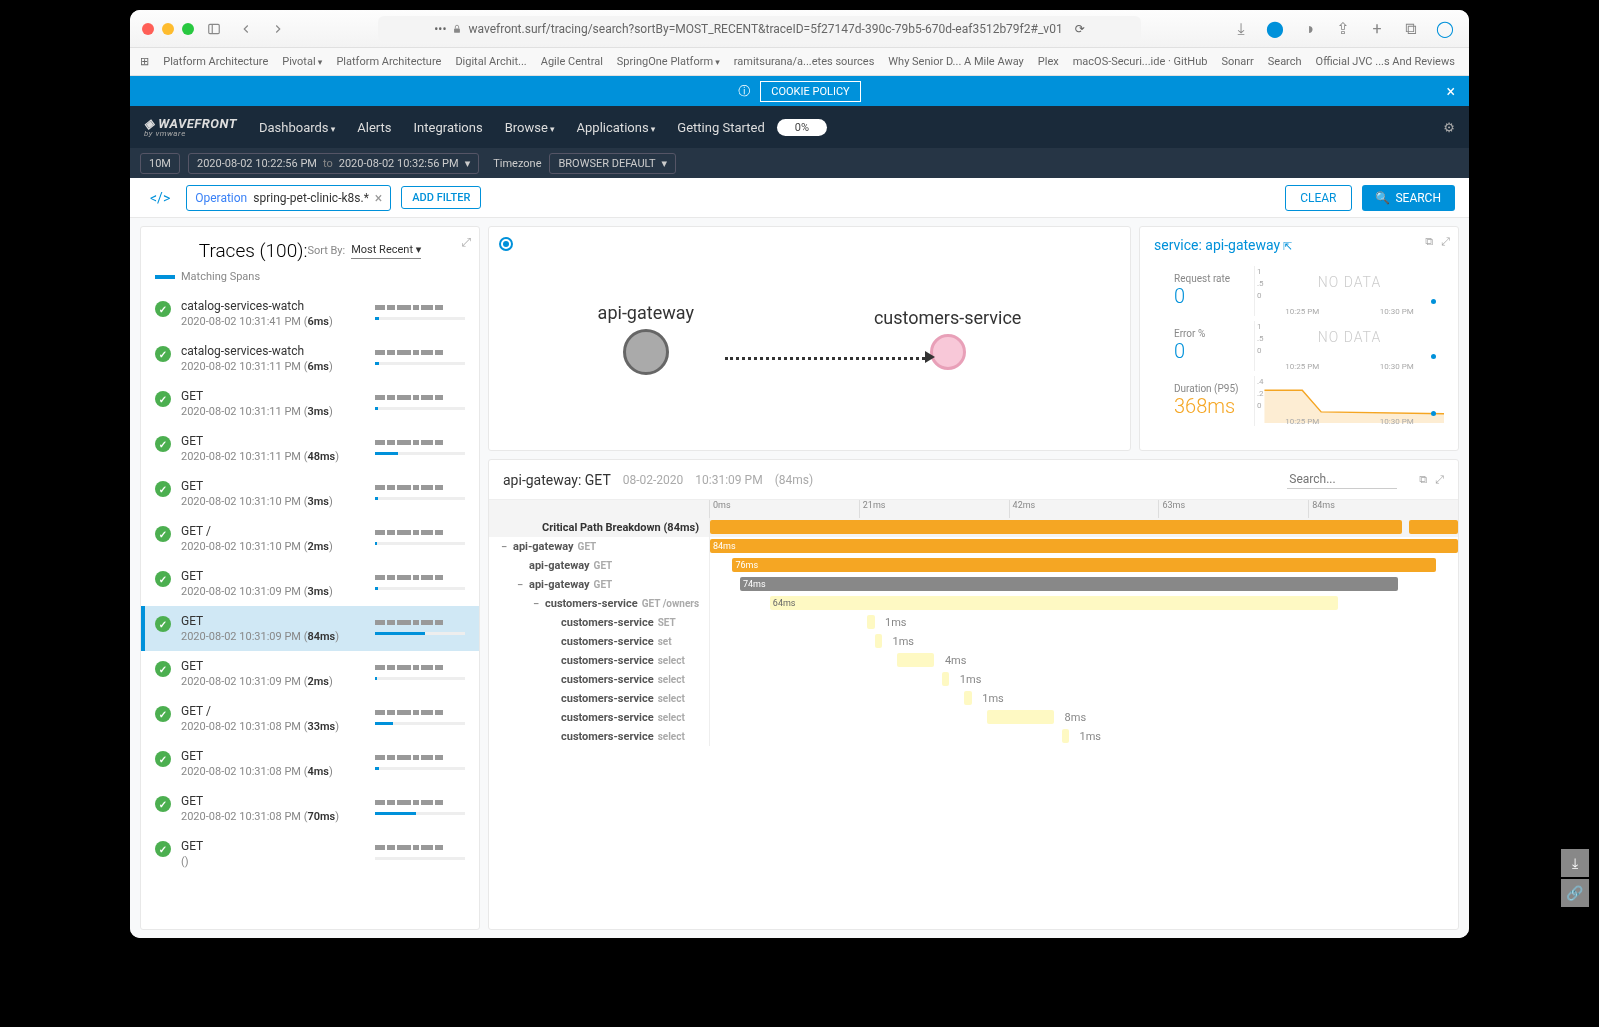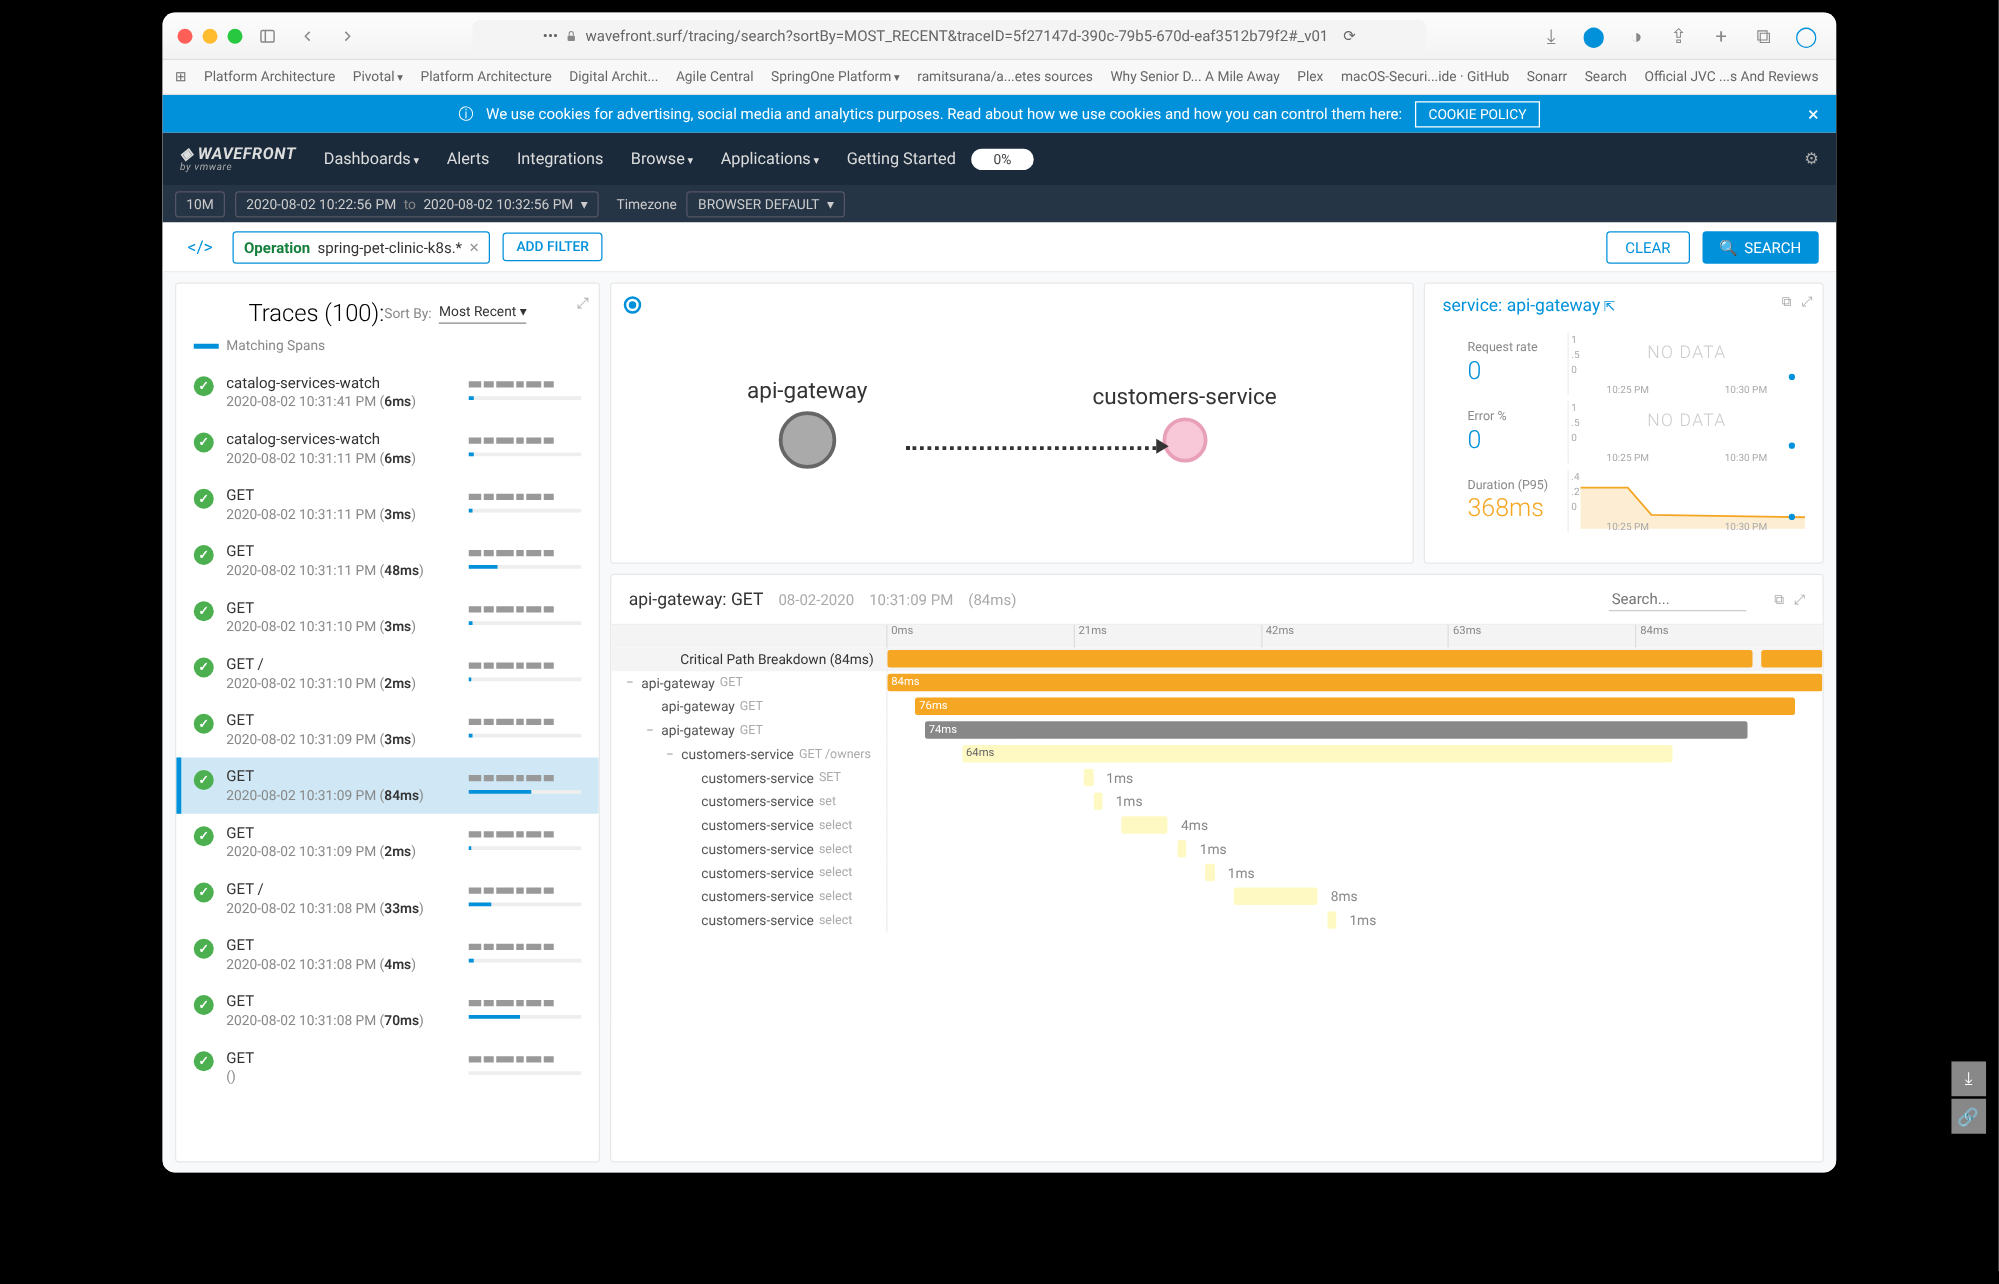--- a/index.html
+++ b/index.html
@@ -26,21 +26,21 @@
 .nav-item { cursor:pointer; color:#ddd; }
 .nav-item.dd::after{content:" ▾";font-size:9px}
 .progress-pill { background:#fff; color:#444; border-radius:12px; padding:2px 18px; font-size:11px; margin-left:-10px; }
 .nav-gear { margin-left:auto; color:#aaa; cursor:pointer; }
 .time-bar { background:#263545; height:30px; display:flex; align-items:center; padding:0 10px; gap:8px; color:#ccc; font-size:11px; }
 .time-pill { border:1px solid #556; border-radius:3px; padding:3px 8px; display:flex; align-items:center; gap:6px; }
 .time-pill .to{color:#888}
 .filter-bar { background:#fff; height:40px; border-bottom:1px solid #e8e8e8; display:flex; align-items:center; padding:0 14px; gap:10px; }
 .code-icon { color:#0091da; font-size:14px; padding:0 6px; }
 .filter-chip { border:1px solid #0091da; border-radius:3px; padding:4px 8px; font-size:12px; display:flex; align-items:center; gap:6px; }
-.filter-chip .lbl{color:#15803d;font-weight:700}
+.filter-chip .lbl{color:#3b82f6;font-weight:400}
 .filter-chip .val{color:#333}
 .filter-chip .x{color:#999;cursor:pointer;font-size:14px}
 .add-filter { border:1px solid #0091da; color:#0091da; border-radius:3px; padding:4px 10px; font-size:11px; cursor:pointer; font-weight:500; }
 .fb-right { margin-left:auto; display:flex; gap:10px; }
 .clear-btn { border:1px solid #0091da; color:#0091da; border-radius:3px; padding:5px 14px; font-size:12px; cursor:pointer; }
 .search-btn { background:#0091da; color:#fff; border-radius:3px; padding:5px 14px; font-size:12px; cursor:pointer; display:flex; align-items:center; gap:5px; }
 .content { display:flex; height:720px; background:#f8f9fa; }
 .left-panel { width:340px; background:#fff; border:1px solid #e8e8e8; margin:8px 4px 8px 10px; border-radius:3px; overflow-y:auto; position:relative; }
 .lp-header { padding:12px 14px 8px; display:flex; justify-content:center; align-items:center; }
 .lp-title { font-size:19px; font-weight:300; }
@@ -93,21 +93,21 @@
 .bp-title { color:#333; }
 .bp-meta { color:#aaa; font-size:12px; }
 .bp-search { margin-left:auto; border:none; border-bottom:1px solid #ccc; font-size:12px; padding:2px; width:110px; outline:none; }
 .bp-icons { color:#aaa; font-size:11px; display:flex; gap:8px; margin-left:10px; }
 .timeline-head { height:18px; background:#f4f4f4; display:flex; font-size:9px; color:#888; }
 .th-left { width:220px; }
 .th-ticks { flex:1; display:flex; position:relative; }
 .th-ticks span{flex:1;border-left:1px solid #ddd;padding-left:3px}
 .gantt-rows { flex:1; overflow-y:auto; }
 .grow { height:19px; display:flex; font-size:11px; align-items:center; }
-.grow-label { width:220px; padding-left:10px; display:flex; align-items:center; gap:4px; color:#555; white-space:nowrap; overflow:hidden; }
+.grow-label { width:220px; padding-left:10px; display:flex; align-items:center; gap:4px; color:#555; white-space:nowrap; overflow:hidden;font-weight:bold; }
 .grow-label .sub{color:#aaa;font-size:10px}
 .grow-label .toggle{color:#888;font-size:9px;width:10px;text-align:center}
 .grow-bars { flex:1; position:relative; height:100%; border-left:1px solid #eee; }
 .gbar { position:absolute; height:14px; top:2px; border-radius:2px; display:flex; align-items:center; padding:0 3px; font-size:9px; color:#fff; }
 .gbar.orange{background:#f5a623}
 .gbar.gray{background:#888}
 .gbar.pink{background:#fef9c3;color:#666}
 .gbar .blbl{position:absolute;right:-32px;color:#888;font-size:11px}
 .critical-row { background:#f4f4f4; }
 .critical-row .grow-label{justify-content:flex-end;padding-right:10px;color:#333}
@@ -172,21 +172,20 @@
       <span class="bm-item">Why Senior D... A Mile Away</span>
       <span class="bm-item">Plex</span>
       <span class="bm-item">macOS-Securi...ide · GitHub</span>
       <span class="bm-item">Sonarr</span>
       <span class="bm-item">Search</span>
       <span class="bm-item">Official JVC ...s And Reviews</span>
     </div>
 
   <div class="cookie-bar">
     <span>ⓘ</span>
-    <span>We use cookies for advertising, social media and analytics purposes. Read about how we use cookies and how you can control them here:</span>
     <span class="cookie-btn">COOKIE POLICY</span>
     <span class="cookie-close">×</span>
   </div>
 
   <div class="app-nav">
     <div class="logo">
       ◈ <span>WAVEFRONT</span><small>by vmware</small>
     </div>
     <div id="nav-items" style="display:flex;gap:22px">
         <span class="nav-item dd">Dashboards</span>

